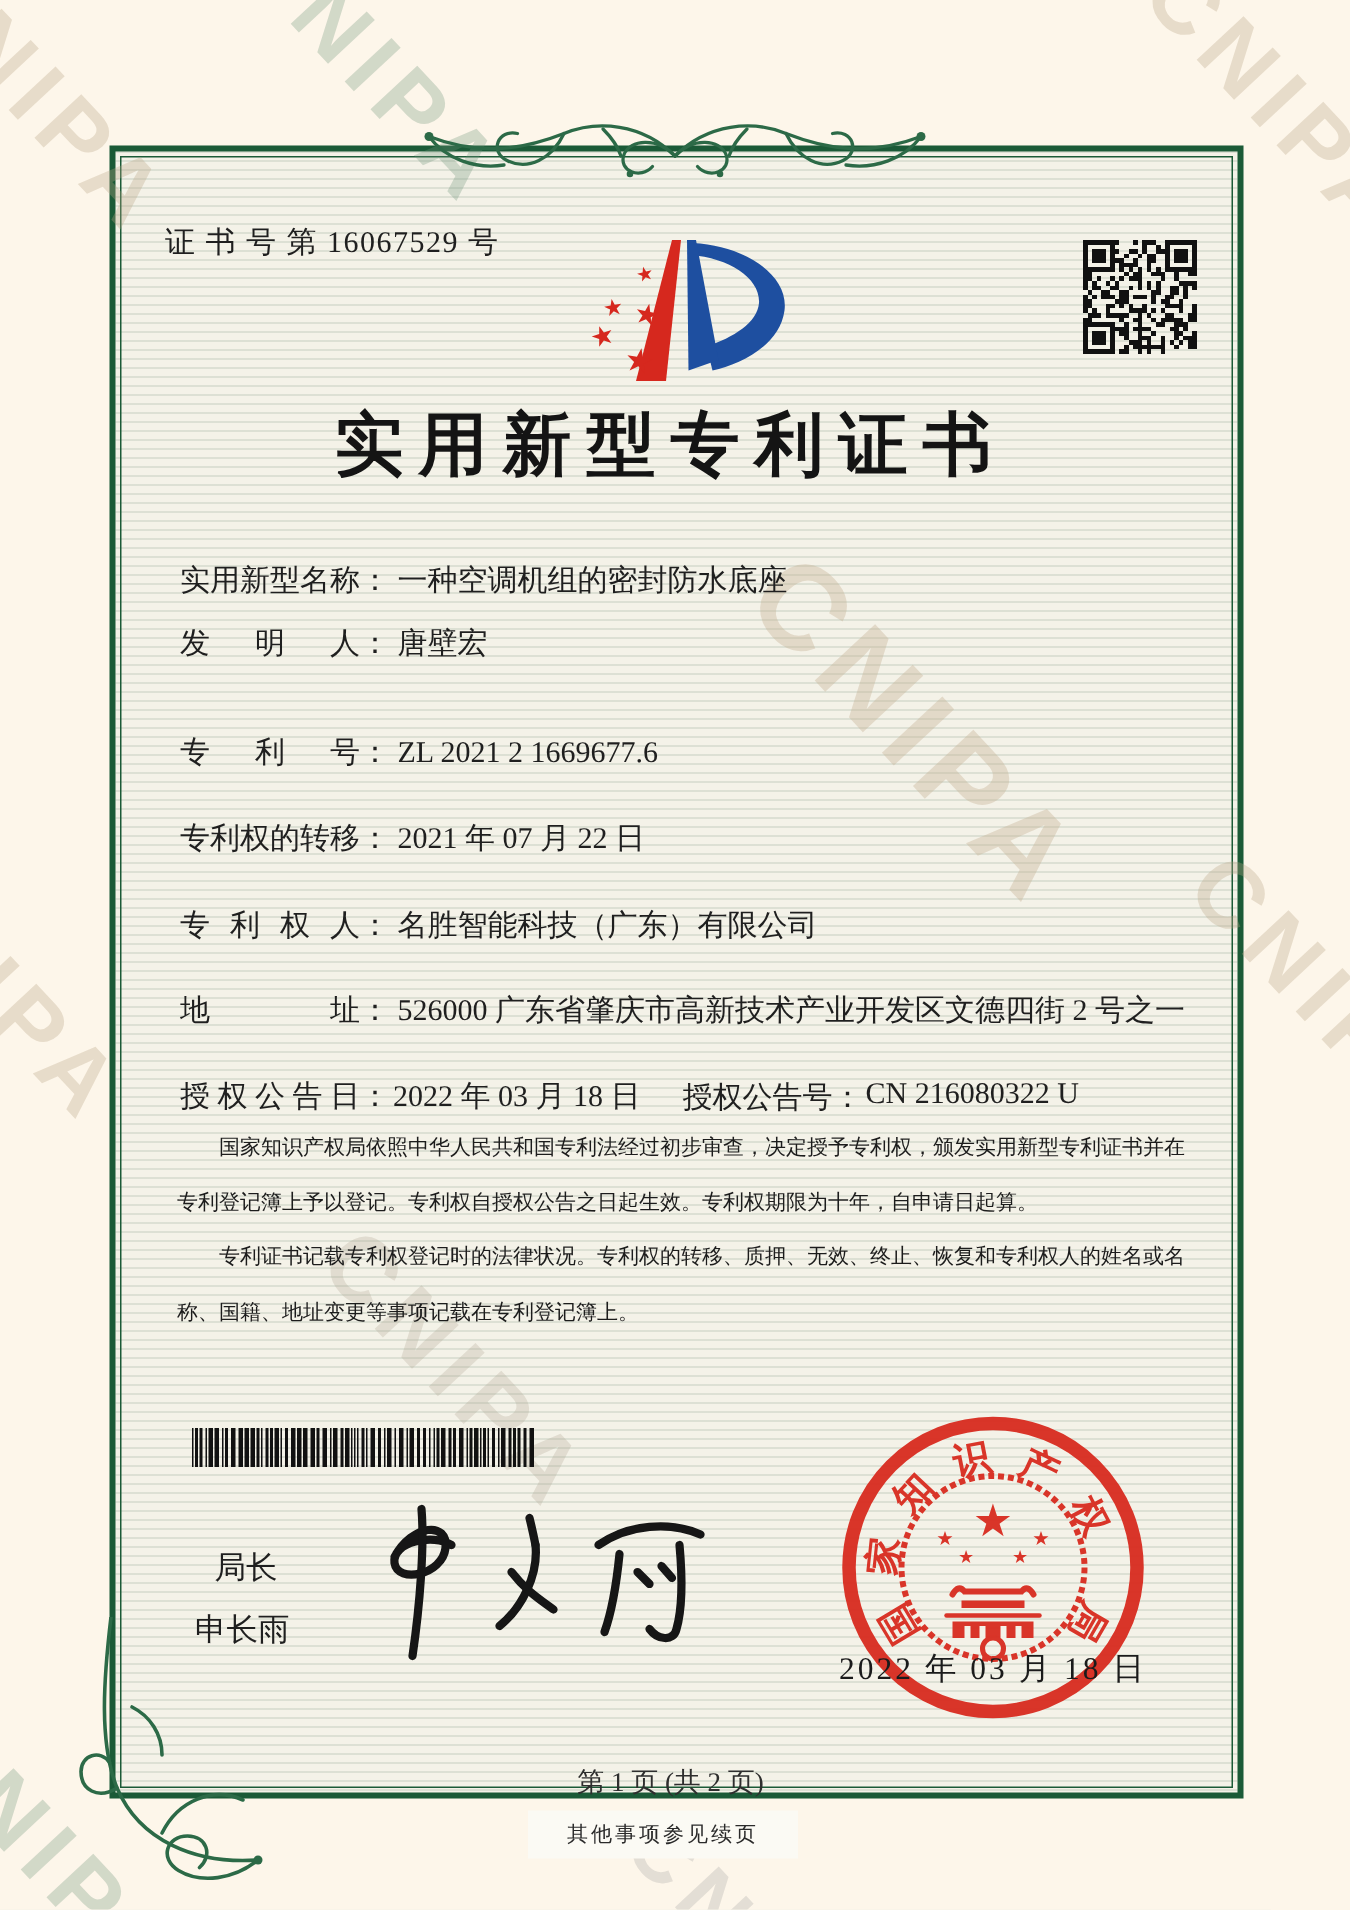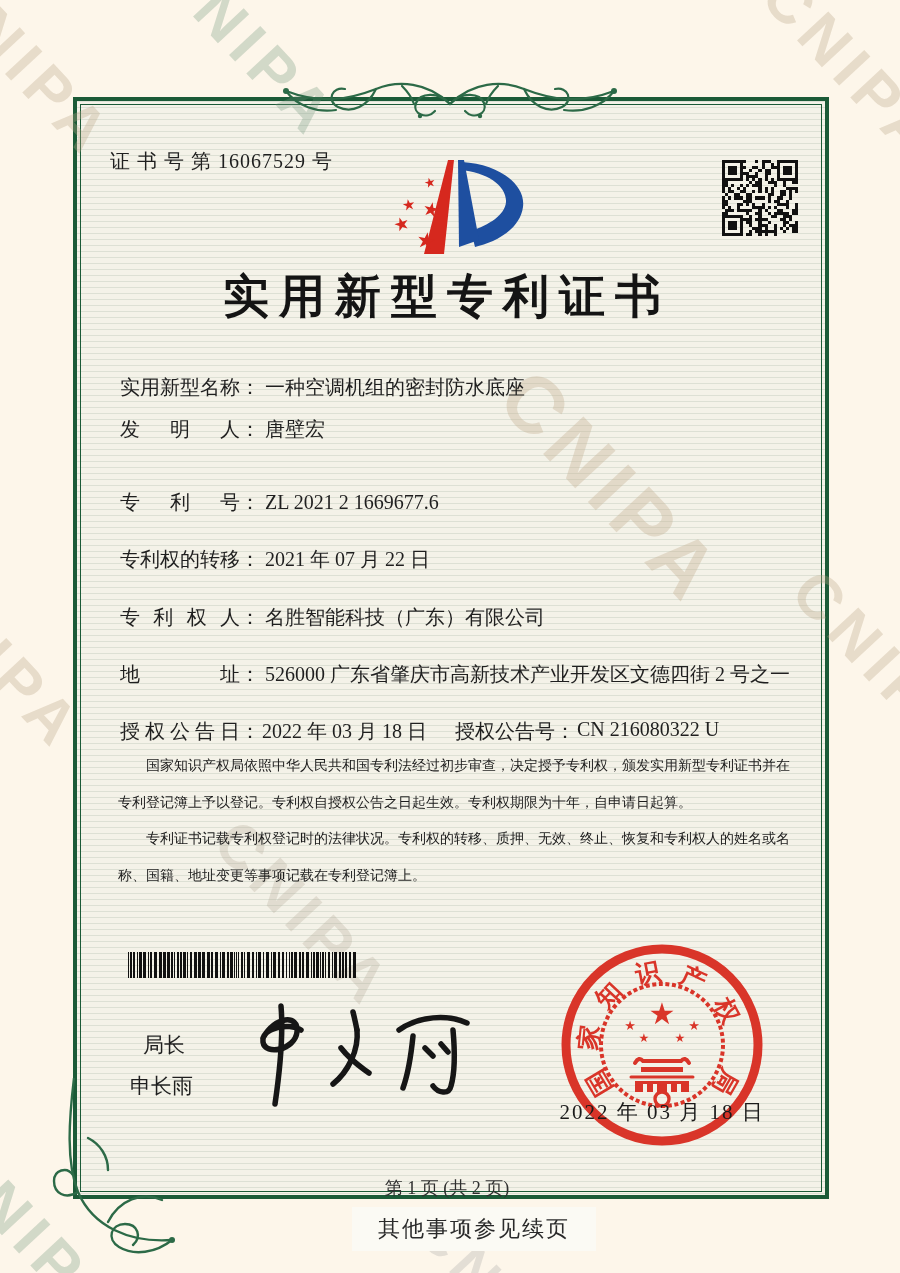--- a/index.html
+++ b/index.html
@@ -52,21 +52,21 @@
   .signoff-name{position:absolute;left:130px;top:1072px;font-size:21px;}
   .signature{position:absolute;left:235px;top:998px;}
   .seal{position:absolute;left:527px;top:942px;z-index:3;}
   .seal-date{
     position:absolute;left:527px;top:1098px;width:270px;text-align:center;z-index:4;
     font-size:21px;letter-spacing:2px;color:#1b1b1b;
   }
   .pagefoot{position:absolute;left:73px;top:1152px;width:748px;text-align:center;font-size:18px;color:#2e2e2e;margin-top:24px;}
   .contnote{
     position:absolute;left:352px;top:1207px;z-index:2;
-    background:#fbfaf4;padding:7px 26px;font-size:22px;letter-spacing:2px;color:#2a2a2a;
+    background:#fbfaf4;padding:7px 26px;font-size:14px;letter-spacing:2px;color:#2a2a2a;
   }
   .ornament{position:absolute;z-index:3;}
   .orn-top{left:270px;top:76px;}
   .orn-bl{left:48px;top:1078px;}
 </style>
 </head>
 <body>
 
 <div class="frame"></div>
 

